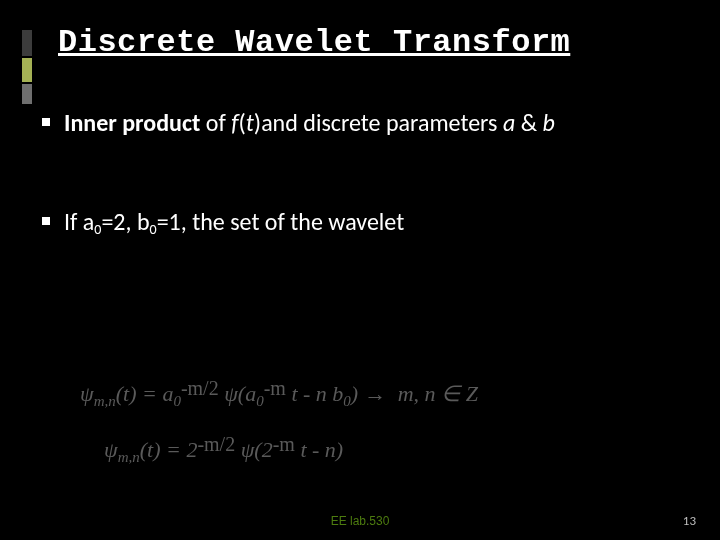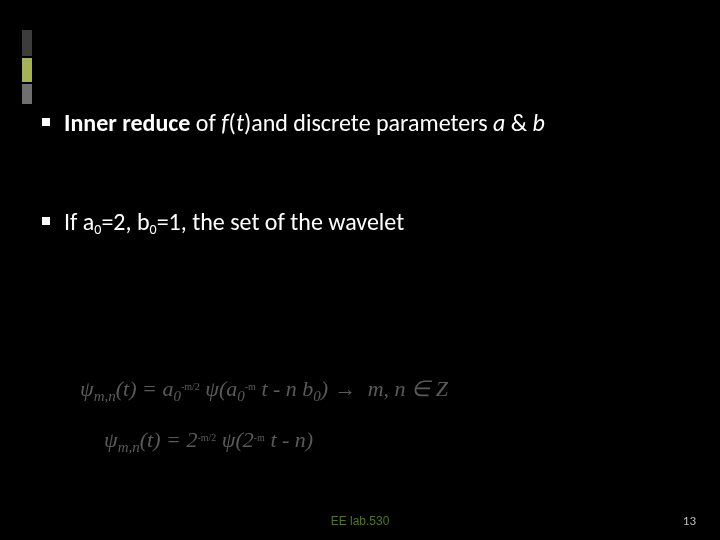--- a/index.html
+++ b/index.html
@@ -98,42 +98,45 @@
     left: 80px;
     top: 374px;
     font-family: "Times New Roman", serif;
     font-style: italic;
     font-size: 22px;
     color: #5a5a5a;
     line-height: 1.4;
   }
   .eq-row { white-space: nowrap; }
   .psi { font-style: italic; }
-  .supe { font-size: 10px; vertical-align: 6px; font-style: normal; }
+  .supe { font-size: 20px; vertical-align: 6px; font-style: normal; }
   .sube { font-size: 15px; vertical-align: -5px; font-style: italic; }
   .arrow { font-style: normal; padding: 0 6px; }
 </style>
 </head>
 <body>
 
 <div class="slide">
 
   <div class="accent-bar">
     <div class="s1"></div>
     <div class="s2"></div>
     <div class="s3"></div>
   </div>
 
+  <div class="title-area">
+    <div class="title">Discrete Wavelet Transform</div>
+  </div>
 
   <div class="content">
     <ul>
 
 
       <li class="b2">
-        <span class="bold">Inner reduce</span><span> of </span><span class="it">f</span><span>(</span><span class="it">t</span><span>)</span><span>and discrete parameters </span><span class="it">a</span><span> &amp; </span><span class="it">b</span>
+        <span class="bold">Inner product</span><span> of </span><span class="it">f</span><span>(</span><span class="it">t</span><span>)</span><span>and discrete parameters </span><span class="it">a</span><span> &amp; </span><span class="it">b</span>
       </li>
 
       <li class="b3">
         <span>If a</span><span class="sub">0</span><span>=2, b</span><span class="sub">0</span><span>=1, the set of the wavelet</span>
       </li>
 
     </ul>
   </div>
 
   <div class="eq-area">

